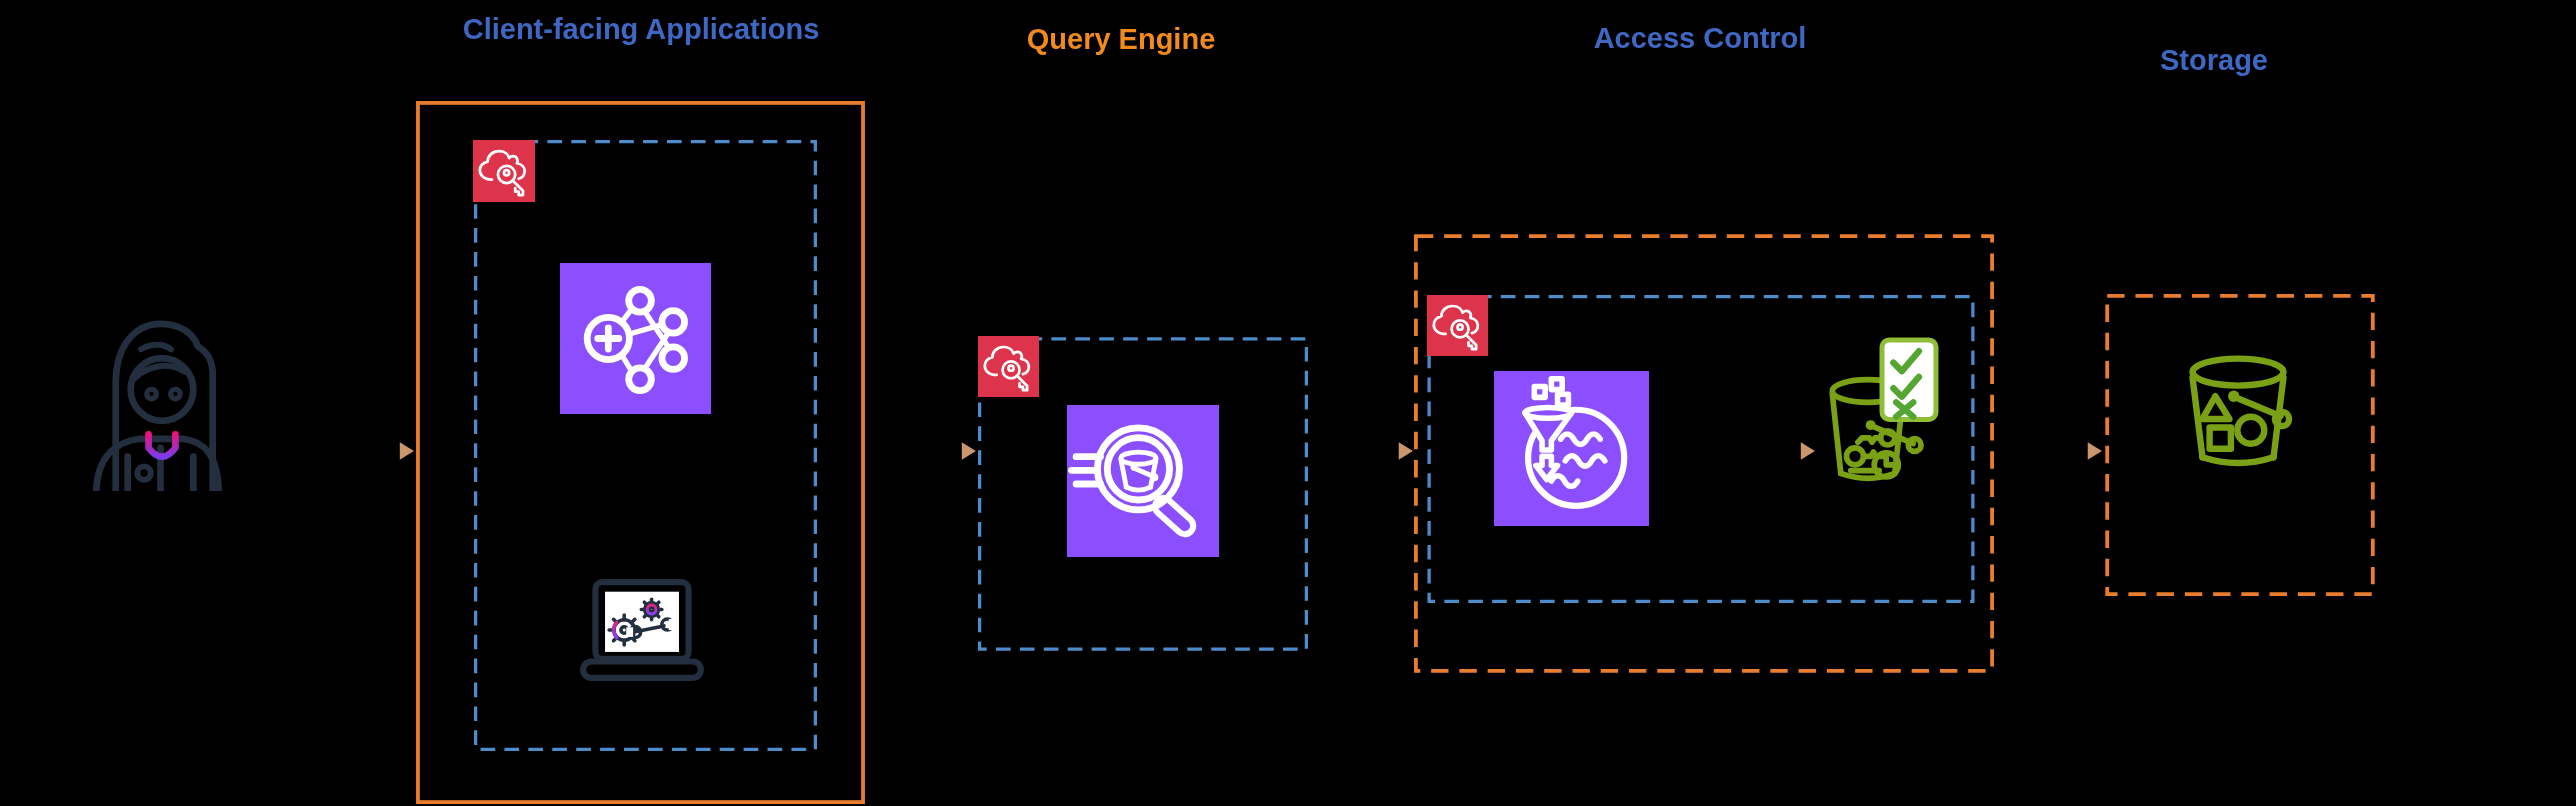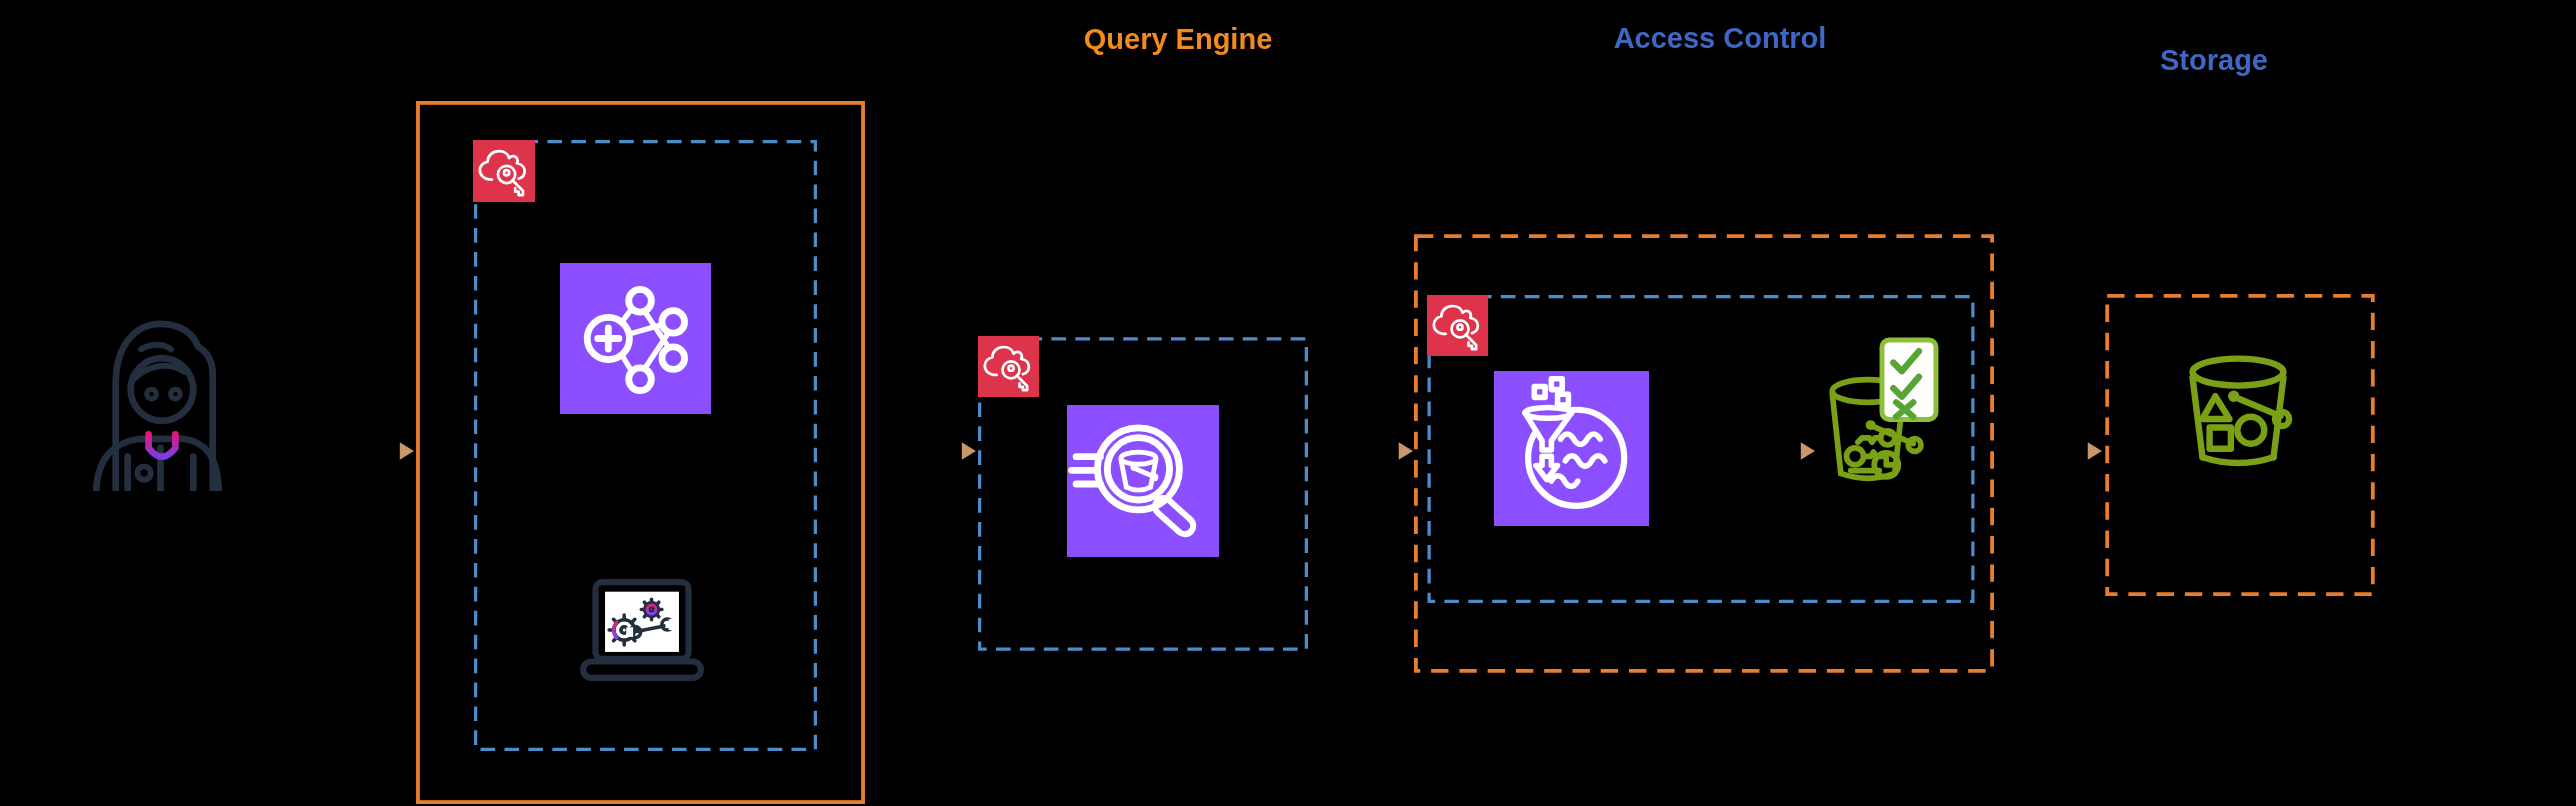--- a/index.html
+++ b/index.html
@@ -47,22 +47,23 @@
         <stop offset="0" stop-color="#E7157B"></stop>
           <stop offset="1" stop-color="#7B3BEA"></stop>
       </linearGradient>
       <linearGradient id="gearGrad" x1="0" y1="0" x2="0" y2="1">
         <stop offset="0" stop-color="#DD2476"></stop>
           <stop offset="1" stop-color="#8A3FFC"></stop>
       </linearGradient>
     </defs>
   </svg>
 
-  <div class="section-title title-orange" style="left:1178px;top:23px;">Query Engine</div>
-  <div class="section-title title-blue" style="left:1700px;top:22px;margin-left:20px;">Access Control</div>
+  <div class="section-title title-blue" style="left:641px;top:13px;">Client-facing Applications</div>
+  <div class="section-title title-orange" style="left:1121px;top:23px;">Query Engine</div>
+  <div class="section-title title-blue" style="left:1700px;top:22px;">Access Control</div>
   <div class="section-title title-blue" style="left:2214px;top:12px;margin-top:32px;">Storage</div>
 
   <div class="abs" style="left:84px;top:309px;">
     <svg width="150" height="182" viewBox="0 0 100 122" fill="none" stroke-linecap="round" stroke-linejoin="round">
       <g stroke="var(--navy,#232F3E)" stroke-width="4.5">
         <circle cx="52" cy="54" r="21"></circle>
         <path d="M 21 121 L 21 50 C 21 22 36 10 51 10 C 64 10 73 16 76 25 C 83 29 86 36 86 44 L 86 121"></path>
         <path d="M 33 47 C 42 38 56 35 67 42" stroke-width="4"></path>
         <path d="M 38 27 C 45 23 53 23 58 27" stroke-width="4"></path>
         <circle cx="45" cy="57" r="3.2" stroke-width="3.5"></circle>

